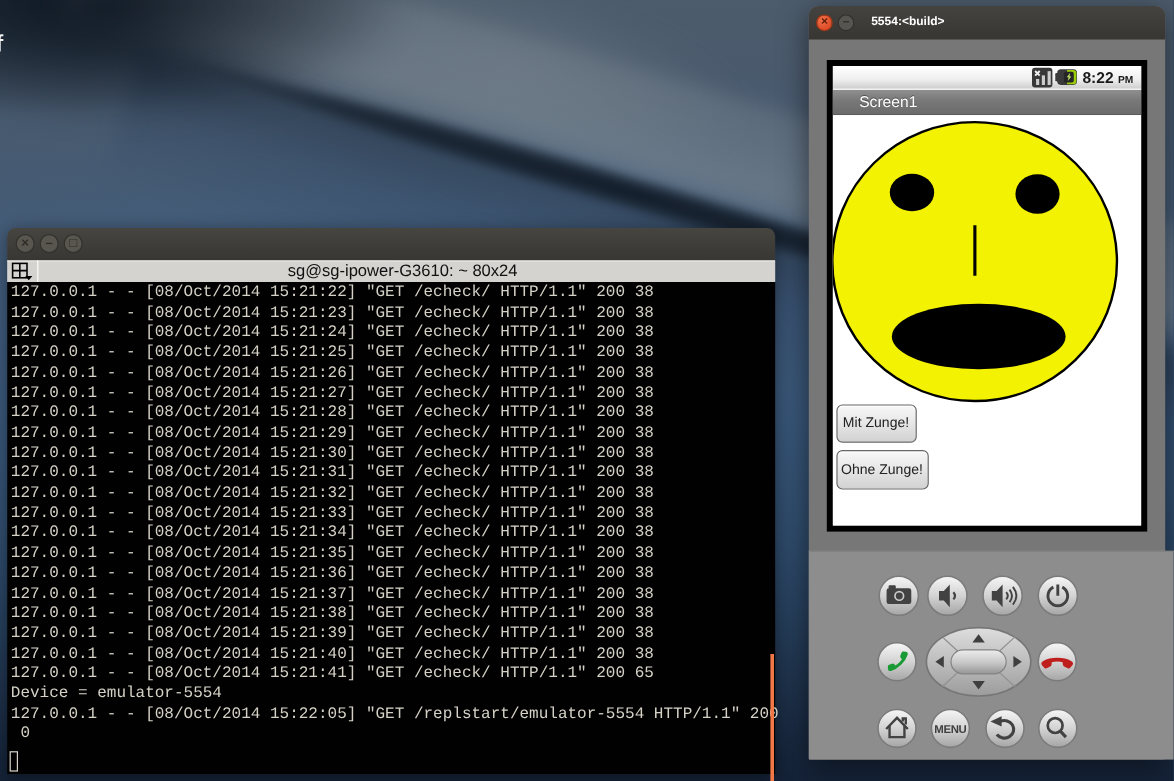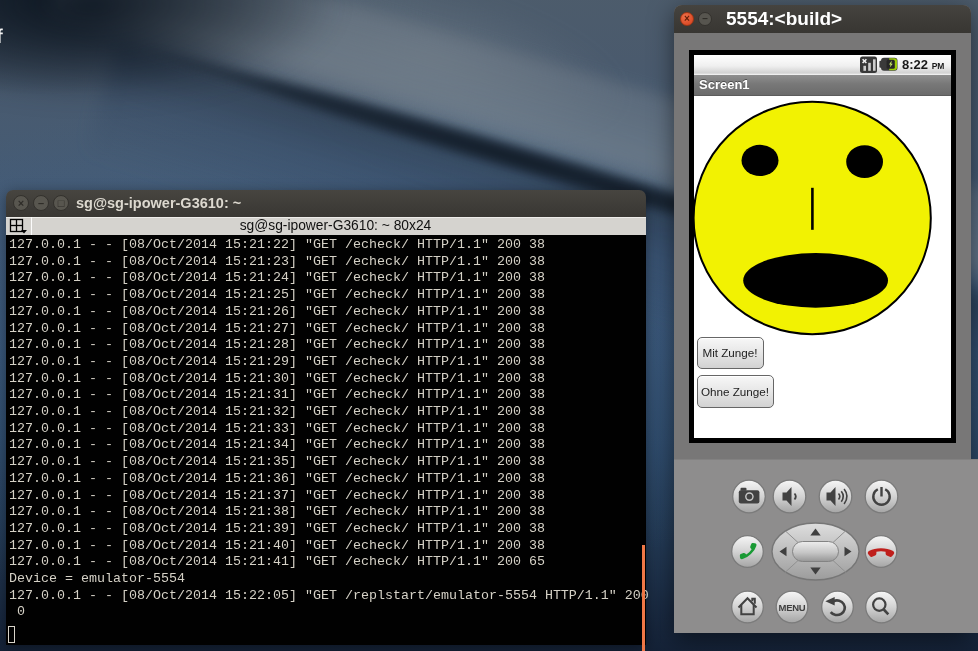--- a/index.html
+++ b/index.html
@@ -58,32 +58,32 @@
     background:#787777; border-radius:8px 8px 2px 2px; box-shadow:0 6px 24px rgba(0,0,0,.5); }
   #etitle { position:absolute; left:0; top:0; width:297px; height:28px;
     background:linear-gradient(180deg,#45433f 0%, #3d3b37 60%, #383632 100%);
     border-radius:8px 8px 0 0; }
   #eclose { position:absolute; left:6px; top:7px; width:14px; height:14px; border-radius:50%;
     background:radial-gradient(circle at 35% 30%, #f07048, #dd4d29 70%); border:1px solid #9e3615; }
   #eclose span { display:block; color:#5e1c07; font-weight:bold; font-size:10px; line-height:12px; text-align:center; }
   #emin { position:absolute; left:24px; top:7px; width:14px; height:14px; border-radius:50%;
     background:#57554f; border:1px solid #33312d; }
   #emin span { display:block; color:#2e2c28; font-weight:bold; font-size:10px; line-height:11px; text-align:center; }
-  #etext { position:absolute; left:52px; top:0; height:44px; line-height:28px; color:#fff; font-size:19px; font-weight:bold; }
+  #etext { position:absolute; left:52px; top:0; height:44px; line-height:28px; color:#fff; font-size:10px; font-weight:bold; }
 
   #escreen { position:absolute; left:15px; top:45px; width:267px; height:393px; background:#000; }
   #einner { position:absolute; left:5px; top:5px; width:257px; height:383px; background:#fff; overflow:hidden; }
   #statusbar { position:absolute; left:0; top:0; width:285px; height:20px;
     background:linear-gradient(180deg,#ffffff 0%, #efefef 55%, #d2d2d2 90%, #f8f8f8 100%); }
   #clock { position:absolute; left:208px; top:0px; height:20px; line-height:20px; color:#1a1a1a;
     font-size:13px; font-weight:bold; }
   #clock small { font-size:8.5px; font-weight:bold; }
   #screen1 { position:absolute; left:0; top:20px; width:257px; height:21px;
     background:linear-gradient(180deg,#8f8f8f 0%, #787878 45%, #6b6b6b 100%);
-    color:#fff; font-weight:bold; font-size:13px; line-height:20px; padding-left:5px;
+    color:#fff; font-weight:normal; font-size:13px; line-height:20px; padding-left:22px;
     text-shadow:0 -1px 0 rgba(0,0,0,.4); border-bottom:1px solid #5c5c5c; }
   #content { position:absolute; left:0; top:41px; width:257px; height:342px; background:#fff; }
   .abtn { position:absolute; font-size:11.7px; color:#222; text-align:center;
     background:linear-gradient(180deg,#f7f7f7 0%, #e8e8e8 45%, #d2d2d2 100%);
     border:1px solid #666; border-radius:5px; box-shadow:inset 0 1px 0 #fff; }
 
   #epanel { position:absolute; left:0; top:454px; width:336px; height:174px; background:#8e8d8d;
     border-top:1px solid #828181; }
 </style>
 </head>
@@ -98,21 +98,20 @@
   <div id="corner"></div>
   <svg id="deskicon" width="10" height="18" viewBox="0 0 10 18">
       <path d="M2.6 16 V7.2 H0.8 V5.6 H2.6 V4.2 Q2.6 1.6 5.2 1.6 L6.8 1.6 V3.3 L5.8 3.3 Q4.6 3.3 4.6 4.5 V5.6 H6.8 V7.2 H4.6 V16 Z" fill="#f2f2f2"></path>
     </svg>
 
   <div id="term">
     <div id="ttitle">
       <div class="wbtn" style="left:7px;">×</div>
       <div class="wbtn" style="left:27px;">–</div>
       <div class="wbtn" style="left:47px;">□</div>
-      <div id="ttext">sg@sg-ipower-G3610: ~</div>
     </div>
     <div id="tabbar">
       <div id="tabicon">
         <svg width="26" height="18" viewBox="0 0 26 18">
           <rect x="4.5" y="2.5" width="12" height="12" fill="none" stroke="#000" stroke-width="1.3"></rect>
           <line x1="10.5" y1="2.5" x2="10.5" y2="14.5" stroke="#000" stroke-width="1.3"></line>
           <line x1="4.5" y1="8.5" x2="16.5" y2="8.5" stroke="#000" stroke-width="1.3"></line>
           <path d="M15 13 L21 13 L18 16.5 Z" fill="#000"></path>
         </svg>
       </div>

